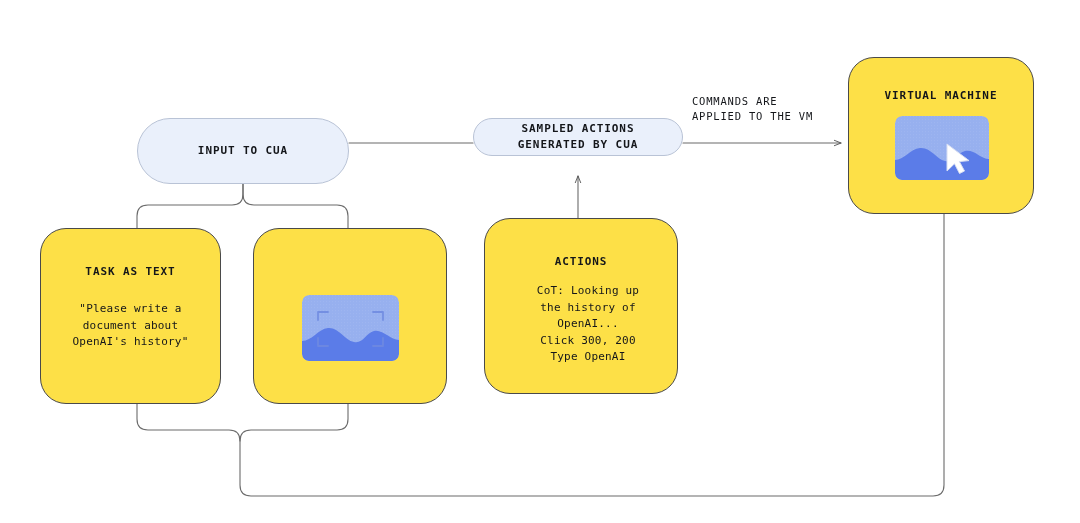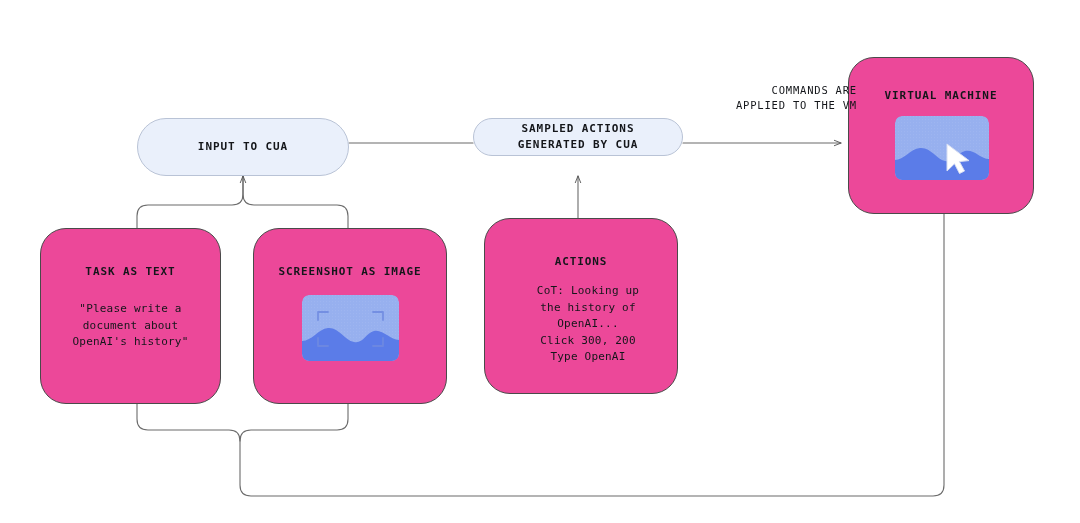--- a/index.html
+++ b/index.html
@@ -43,21 +43,21 @@
     letter-spacing: 0.9px;
     font-weight: 700;
     line-height: 1.45;
     z-index: 3;
   }
 
   
   .card {
     position: absolute;
     box-sizing: border-box;
-    background: #ec4899;
+    background: #fde047;
     border: 1px solid #4a4a4a;
     border-radius: 26px;
     z-index: 3;
   }
   .card-title {
     position: absolute;
     left: 0;
     right: 0;
     text-align: center;
     font-size: 11px;
@@ -83,28 +83,29 @@
   
   .thumb {
     position: absolute;
     border-radius: 7px;
     overflow: hidden;
   }
 
   
   .wire-label {
     position: absolute;
-    text-align: right;
+    text-align: left;
     font-size: 10.5px;
     line-height: 1.45;
     letter-spacing: 0.8px;
     font-weight: 400;
     color: #14161a;
     white-space: pre-line;
     z-index: 3;
+    margin-top: 11px;
   }
 </style>
 </head>
 <body>
 
 <div id="canvas">
 
   <svg id="wires" viewBox="0 0 1080 523" width="1080" height="523" xmlns="http://www.w3.org/2000/svg">
     <defs>
       <marker id="arrow" viewBox="0 0 10 10" refX="9" refY="5" markerWidth="7" markerHeight="7" orient="auto-start-reverse">
@@ -144,38 +145,37 @@
                Q 137 430 137 419
                L 137 404"></path>
       <path d="M 240 441
                Q 240 430 251 430
                L 337 430
                Q 348 430 348 419
                L 348 404"></path>
     </g>
   </svg>
 
-  <div class="pill" style="left:137px; top:118px; width:212px; height:58px;">
+  <div class="pill" style="left:137px; top:118px; width:212px; height:66px;">
     <span style="white-space:pre-line;">INPUT TO CUA</span>
   </div>
 
   <div class="pill" style="left:473px; top:118px; width:210px; height:38px;">
     <span style="white-space:pre-line;">SAMPLED ACTIONS
 GENERATED BY CUA</span>
   </div>
 
   <div class="card" style="left:40px; top:228px; width:181px; height:176px;">
     <div class="card-title" style="top:36px;">TASK AS TEXT</div>
     <div class="card-body" style="top:72px;">"Please write a
 document about
 OpenAI's history"</div>
   </div>
 
   <div class="card" style="left:253px; top:228px; width:194px; height:176px;">
-    <div class="card-title" style="top:36px;">SCREENSHOT AS IMAGE</div>
 
     <div class="thumb" style="left:48px; top:66px; width:97px; height:66px;">
       <svg width="97" height="66" viewBox="0 0 97 66" xmlns="http://www.w3.org/2000/svg">
         <defs>
           <clipPath id="clipA">
               <rect x="0" y="0" width="97" height="66" rx="7"></rect>
             </clipPath>
           <pattern id="dotsA" width="3" height="3" patternUnits="userSpaceOnUse">
             <rect width="3" height="3" fill="#97b0ef"></rect>
             <circle cx="0.7" cy="0.7" r="0.45" fill="#a9bef3"></circle>

